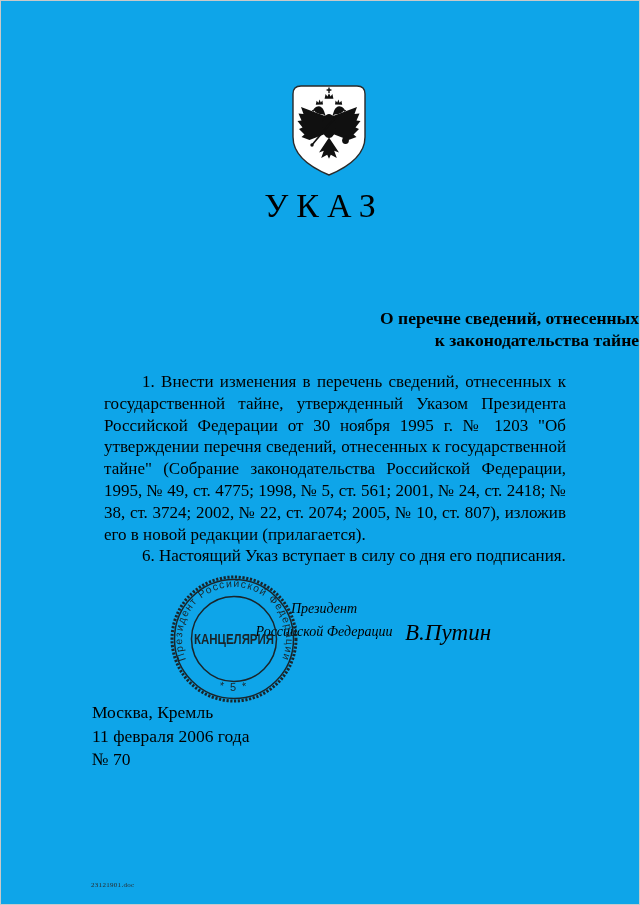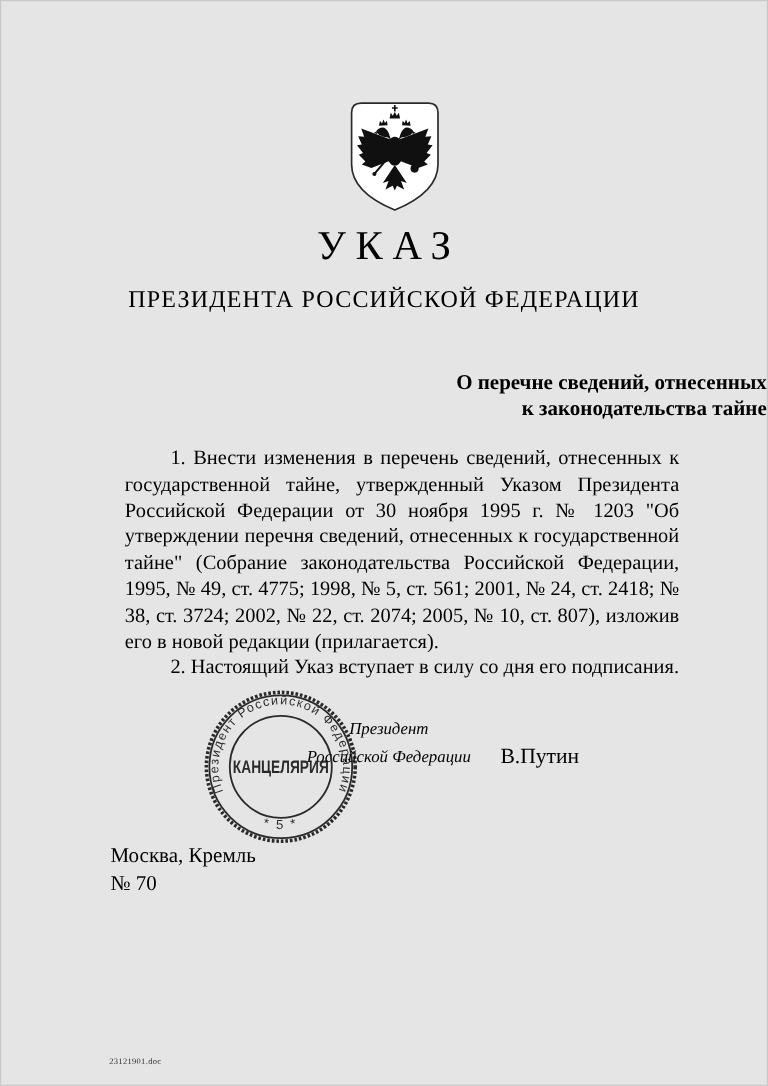--- a/index.html
+++ b/index.html
@@ -1,21 +1,21 @@
 <!DOCTYPE html>
 <html lang="ru"><head>
 <meta charset="utf-8">
 <style>
   html, body { margin: 0; padding: 0; background: #ffffff; }
   .page {
     position: relative;
     width: 638px;
     height: 903px;
     border: 1px solid #c9c9c9;
-    background: #e5e5e5;
+    background: #0ea5e9;
     font-family: "Liberation Serif", serif;
     color: #000000;
     overflow: hidden;
   }
   .emblem {
     position: absolute;
     left: 287px; top: 82px;
     width: 82px; height: 96px;
   }
   .doc-type {
@@ -55,22 +55,23 @@
   .sig-titles {
     position: absolute;
     left: 230px; top: 597px; width: 186px;
     text-align: center;
     font-size: 14px;
     line-height: 22.5px;
     font-style: italic;
   }
   .signer {
     position: absolute;
-    left: 416px; top: 619px;
-    font-size: 18px;
+    left: 404px; top: 619px;
+    font-size: 23px;
+    font-style: italic;
   }
   .stamp {
     position: absolute;
     left: 167px; top: 572px;
     width: 132px; height: 132px;
     z-index: 3;
     opacity: 0.92;
   }
   .place-date {
     position: absolute;
@@ -108,30 +109,29 @@
       <ellipse cx="41" cy="43" rx="7" ry="12"></ellipse>
       <path d="M41 54.5 L31 69.5 L35.8 67.8 L33.2 75 L39.2 71.8 L41 75.8 L42.8 71.8 L48.8 75 L46.2 67.8 L51 69.5 Z"></path>
       <path d="M48 33.5 L23.5 62.5" stroke="#101010" stroke-width="1.7" fill="none"></path>
       <circle cx="24" cy="62" r="1.7"></circle>
       <circle cx="57.5" cy="57.5" r="3.4"></circle>
       <path d="M57.5 52 v2.4 M56.3 53.1 h2.4" stroke="#101010" stroke-width="1" fill="none"></path>
     </g>
   </svg>
 
   <div class="doc-type">УКАЗ</div>
-  <div class="issuer">ПРЕЗИДЕНТА РОССИЙСКОЙ ФЕДЕРАЦИИ</div>
 
   <div class="subject">
     <div>О перечне сведений, отнесенных</div>
     <div>к законодательства тайне</div>
   </div>
 
   <div class="body-text">
     <p>1. Внести изменения в перечень сведений, отнесенных к государственной тайне, утвержденный Указом Президента Российской Федерации от 30 ноября 1995 г. № 1203 "Об утверждении перечня сведений, отнесенных к государственной тайне" (Собрание законодательства Российской Федерации, 1995, № 49, ст. 4775; 1998, № 5, ст. 561; 2001, № 24, ст. 2418; № 38, ст. 3724; 2002, № 22, ст. 2074; 2005, № 10, ст. 807), изложив его в новой редакции (прилагается).</p>
-    <p>2. Настоящий Указ вступает в силу со дня его подписания.</p>
+    <p>6. Настоящий Указ вступает в силу со дня его подписания.</p>
   </div>
 
   <div class="sig-titles">
     <div>Президент</div>
     <div>Российской Федерации</div>
   </div>
   <div class="signer">В.Путин</div>
 
   <svg class="stamp" viewBox="0 0 132 132" aria-hidden="true">
     <defs>
@@ -145,18 +145,19 @@
       <textPath href="#ringPath" startOffset="50%" text-anchor="middle">Президент Российской Федерации</textPath>
     </text>
     <text font-family="Liberation Sans, sans-serif" font-size="11" letter-spacing="2" fill="#1b1b1b">
       <textPath href="#bottomPath" startOffset="50%" text-anchor="middle">* 5 *</textPath>
     </text>
     <text x="66" y="71" text-anchor="middle" font-family="Liberation Sans, sans-serif" font-weight="bold" font-size="15" textLength="80" lengthAdjust="spacingAndGlyphs" fill="#1b1b1b">КАНЦЕЛЯРИЯ</text>
   </svg>
 
   <div class="place-date">
     <div>Москва, Кремль</div>
+    <div>11 февраля 2006 года</div>
     <div>№ 70</div>
   </div>
 
   <div class="footer-ref">23121901.doc</div>
 
 </div>
 
 </body></html>

